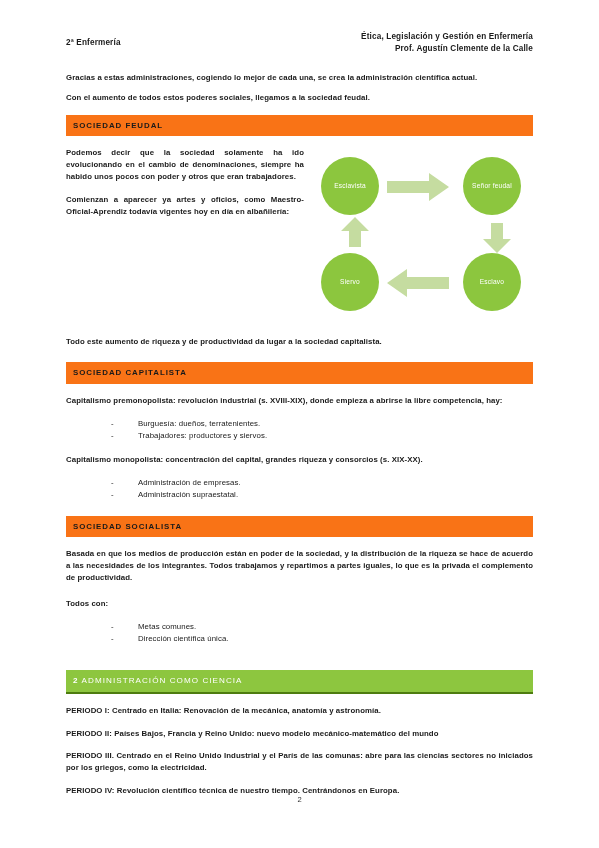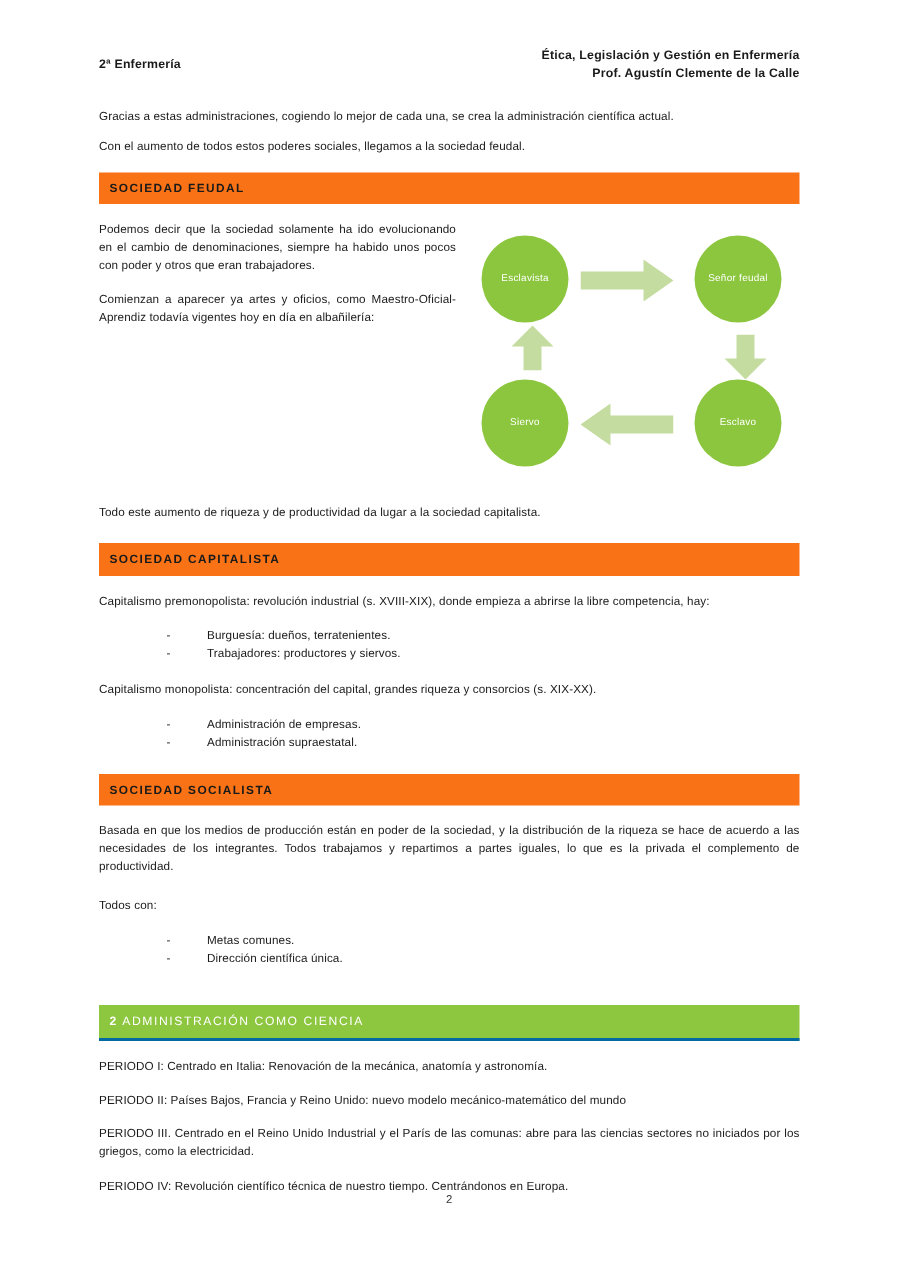--- a/index.html
+++ b/index.html
@@ -37,20 +37,21 @@
   .doc-header .left { white-space: nowrap; }
   .doc-header .right { text-align: right; white-space: nowrap; }
 
   
   p.para {
     font-size: 7.8px;
     line-height: 1.52;
     margin: 0;
     letter-spacing: 0.08px;
     text-align: justify;
+    font-weight: bold;
   }
   .gap-sm { height: 8px; }
   .gap-md { height: 11px; }
   .gap-lg { height: 14px; }
 
   
   .sec-head-light {
     background: #f97316;
     font-size: 7.9px;
     font-weight: bold;
@@ -61,21 +62,21 @@
   }
 
   
   .sec-head-green {
     background: #8dc63f;
     color: #ffffff;
     font-size: 8.1px;
     letter-spacing: 1.05px;
     padding: 6px 8px 6px 7px;
     line-height: 1.2;
-    border-bottom: 2px solid #0369a1;
+    border-bottom: 2px solid #4d7c0f;
   }
   .sec-head-green .num {
     font-weight: bold;
     margin-right: 3px;
   }
 
   
   ul.dash-list {
     list-style: none;
     margin: 0;

